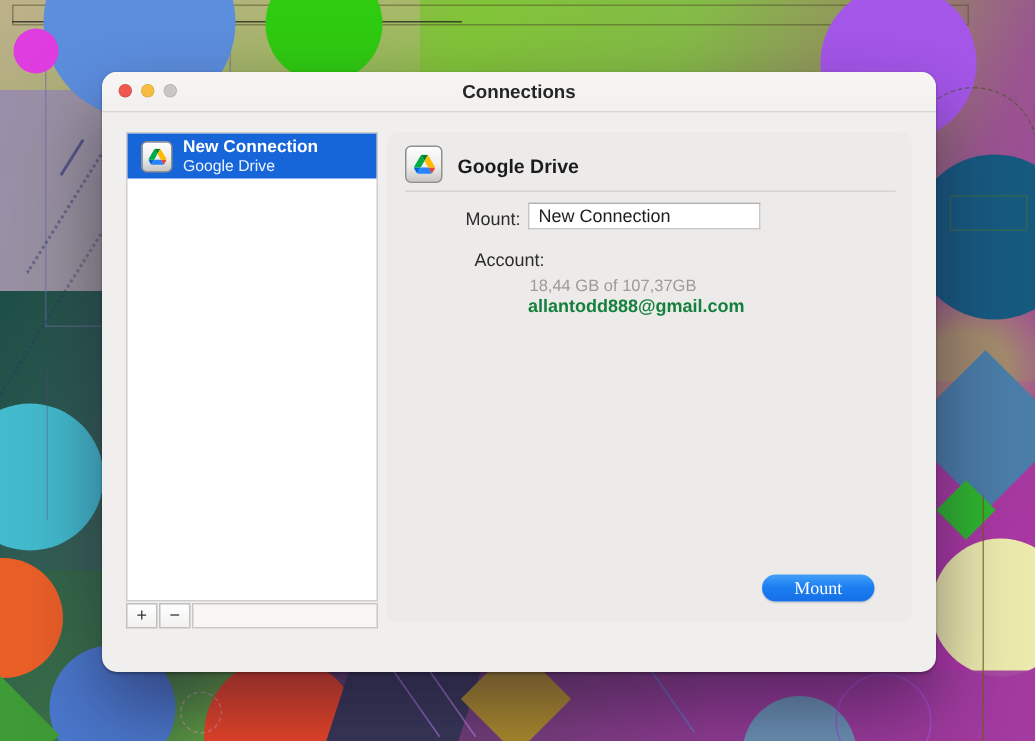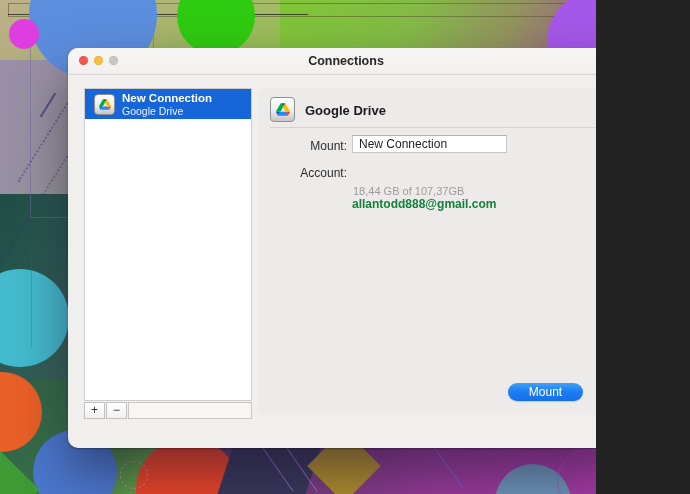--- a/index.html
+++ b/index.html
@@ -1,16 +1,16 @@
 <!DOCTYPE html>
 <html><head>
 <meta charset="utf-8">
 <style>
   html,body{margin:0;padding:0;background:#222;}
-  .stage{position:relative;width:596px;height:494px;overflow:hidden;
+  .stage{position:relative;width:690px;height:494px;overflow:hidden;
          font-family:"Liberation Sans",sans-serif;
          background:linear-gradient(113deg,#aaa47c 0%,#93b156 15%,#81c438 36%,#84bb47 52%,#94935f 65%,#9a5490 78%,#a23ba2 92%,#a83aa6 100%);}
   .abs{position:absolute;}
   
   .wp-tl{left:0;top:0;width:280px;height:130px;background:linear-gradient(170deg,rgba(193,180,140,.85),rgba(193,180,140,0) 80%);}
   .wp-left{left:0;top:60px;width:300px;height:320px;background:linear-gradient(100deg,rgba(152,140,172,.95) 0%,rgba(148,138,170,.55) 55%,rgba(148,138,170,0) 80%);}
   .wp-left-bottom{left:0;bottom:0;width:320px;height:300px;background:linear-gradient(115deg,rgba(25,76,66,.97) 0%,rgba(32,88,76,.7) 45%,rgba(32,88,76,0) 75%);}
   .wp-right{right:0;top:130px;width:250px;height:364px;background:linear-gradient(265deg,rgba(158,62,152,.9) 0%,rgba(158,62,152,.55) 45%,rgba(158,62,152,0) 75%);}
   .wp-br{right:0;bottom:0;width:340px;height:240px;background:radial-gradient(circle at 100% 100%,rgba(178,50,172,.95),rgba(178,50,172,0) 72%);}
   .wp-tan-right{right:-30px;top:180px;width:150px;height:130px;background:radial-gradient(ellipse at center,rgba(164,152,102,.85) 25%,rgba(164,152,102,0) 70%);}
@@ -40,29 +40,29 @@
   .drive{box-sizing:border-box;border:1px solid #8f8f8f;border-radius:4px;
          background:linear-gradient(180deg,#fdfdfd 0%,#ededec 55%,#c7c6c5 100%);
          display:flex;align-items:center;justify-content:center;box-shadow:inset 0 1px 0 #fff;}
   .drive-sm{width:21px;height:21px;flex:0 0 21px;}
   .drive-lg{width:25px;height:25px;}
   
   .panel{left:190px;top:40px;width:350px;height:327px;background:#edebe9;border-radius:7px;}
   .panel-title{left:47px;top:15px;font-size:13px;font-weight:700;color:#1b1b1d;}
   .divider{left:12px;top:39px;width:327px;height:1px;background:#d6d3d1;}
   .f-label{width:89px;text-align:right;font-size:12px;color:#2c2c2c;}
-  .lbl-name{left:0;top:51px;} .lbl-acct{left:0;top:78px;}
+  .lbl-name{left:0;top:51px;} .lbl-acct{left:16px;top:78px;}
   .name-input{left:94px;top:47px;width:155px;height:18px;box-sizing:border-box;
               border:1px solid #c9c7c6;border-top-color:#b3b1b0;background:#fff;
               font-family:"Liberation Sans",sans-serif;font-size:12px;color:#1d1d1f;padding:1px 6px;}
   .acct-val{left:94px;top:77px;font-size:12px;font-weight:700;color:#15803d;margin-top:32px;}
   .usage{left:95px;top:97px;font-size:11px;color:#9c9b9a;}
   .mount-btn{left:250px;top:295px;width:75px;height:18px;border:none;border-radius:9px;
              background:linear-gradient(180deg,#43a0f8 0%,#1d7ff2 45%,#156fe8 100%);
-             color:#fff;font-family:Liberation Sans, sans-serif;font-size:12px;font-weight:500;
+             color:#fff;font-family:Liberation Serif, serif;font-size:12px;font-weight:500;
              line-height:17px;text-align:center;box-shadow:0 1px 1px rgba(0,0,0,.15);cursor:default;}
   .line{position:absolute;}
 </style>
 </head>
 <body>
 
 <div class="stage">
 
   <div class="abs wp-tl"></div>
   <div class="abs wp-left"></div>

